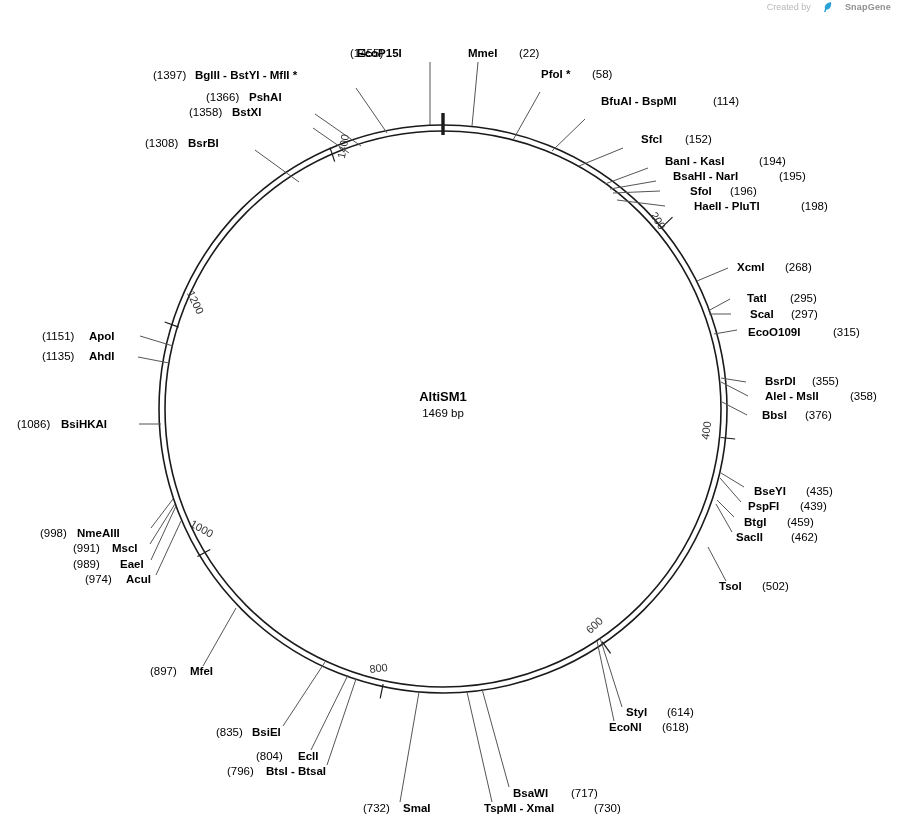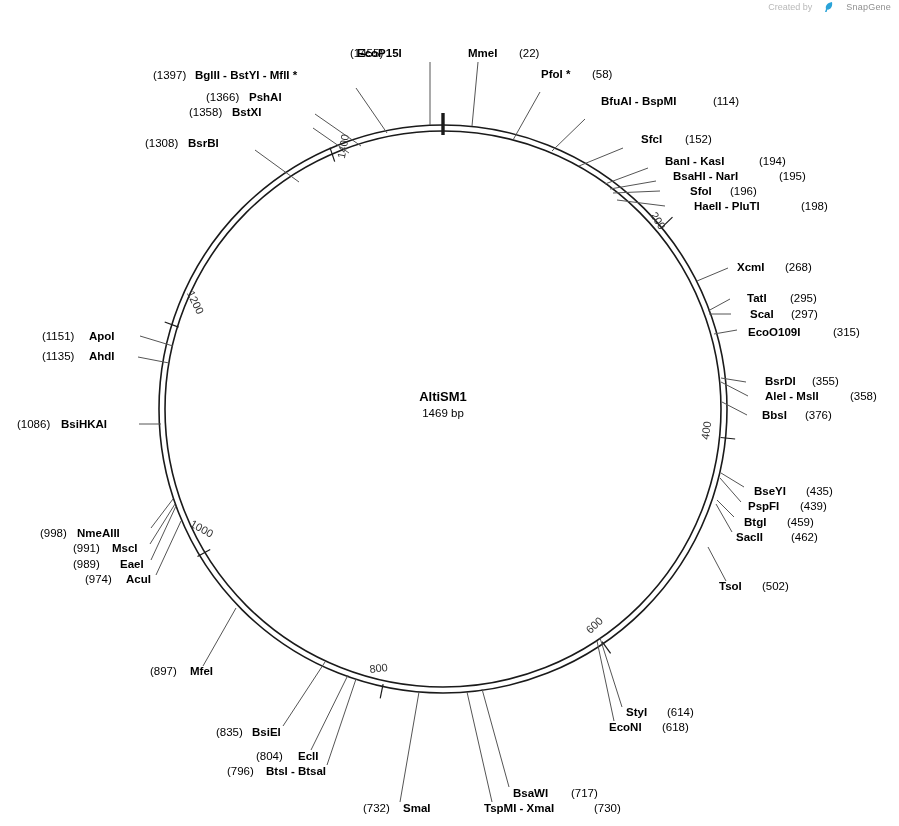--- a/index.html
+++ b/index.html
@@ -26,21 +26,21 @@
     right: 8px;
     font-size: 9px;
     color: #b9b9b9;
     font-family: "Liberation Sans", sans-serif;
     display: flex;
     align-items: center;
     gap: 13px;
     user-select: none;
   }
   .watermark .wm-brand {
-    font-weight: normal;
+    font-weight: bold;
     color: #8f8f8f;
     letter-spacing: 0.2px;
   }
   .wm-leaf {
     display: inline-block;
     width: 8px;
     height: 10px;
     position: relative;
   }
   svg text {

